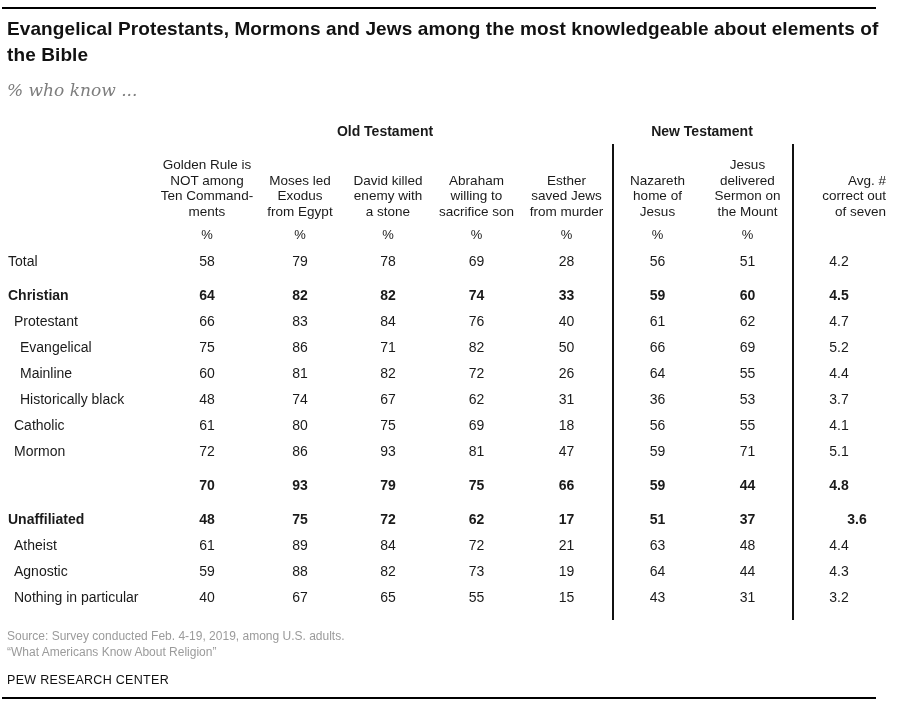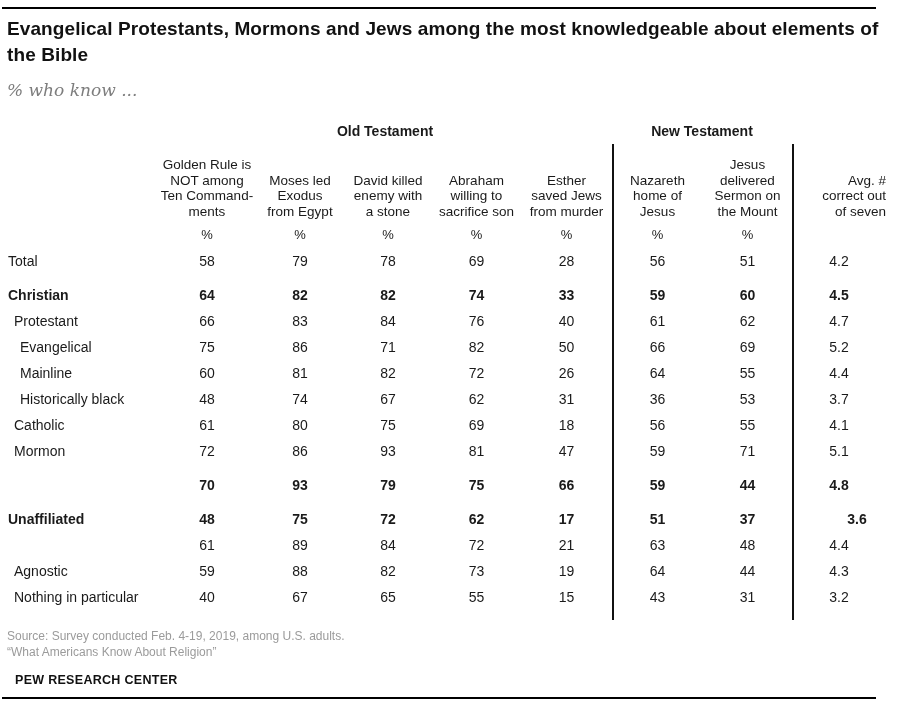--- a/index.html
+++ b/index.html
@@ -18,21 +18,21 @@
   .unit{font-size:13px;color:#222;}
   .rlabel{justify-content:flex-start;text-align:left;}
   .ind1{padding-left:6px;}
   .ind2{padding-left:12px;}
   .gap{padding-top:8px;font-weight:bold;}
   .squiggle{text-decoration-style:wavy;text-decoration-color:#e03a2f;text-decoration-thickness:1px;text-underline-offset:2.5px;}
   .vline{position:absolute;top:22px;bottom:0;width:1.5px;background:#111;}
   .vl1{left:604px;}
   .vl2{left:784px;}
   .source{margin:8px 0 0 7px;font-size:12px;line-height:16px;color:#9b9b9b;}
-  .brand{margin:13px 0 0 15px;font-size:12.5px;font-weight:700;letter-spacing:.3px;color:#111;}
+  .brand{margin:13px 0 0 7px;font-size:12.5px;font-weight:400;letter-spacing:.3px;color:#111;}
 </style>
 </head>
 <body>
 
 <div class="page">
   <div class="rule top"></div>
 
   <h1 class="title">Evangelical Protestants, Mormons and Jews among the most knowledgeable about elements of the Bible</h1>
   <div class="subtitle">% who know ...</div>
 
@@ -155,20 +155,21 @@
         <div class="vcell gap" style="grid-area: 12 / 9;">4.8</div>
         <div class="vcell rlabel ind0 gap" style="grid-area: 13 / 1;">Unaffiliated</div>
         <div class="vcell gap" style="grid-area: 13 / 2;">48</div>
         <div class="vcell gap" style="grid-area: 13 / 3;">75</div>
         <div class="vcell gap" style="grid-area: 13 / 4;">72</div>
         <div class="vcell gap" style="grid-area: 13 / 5;">62</div>
         <div class="vcell gap" style="grid-area: 13 / 6;">17</div>
         <div class="vcell gap" style="grid-area: 13 / 7;">51</div>
         <div class="vcell gap" style="grid-area: 13 / 8;">37</div>
         <div class="vcell gap" style="grid-area: 13 / 9; margin-left: 36px;">3.6</div>
+        <div class="vcell rlabel ind1" style="grid-area: 14 / 1;">Atheist</div>
         <div class="vcell" style="grid-area: 14 / 2;">61</div>
         <div class="vcell" style="grid-area: 14 / 3;">89</div>
         <div class="vcell" style="grid-area: 14 / 4;">84</div>
         <div class="vcell" style="grid-area: 14 / 5;">72</div>
         <div class="vcell" style="grid-area: 14 / 6;">21</div>
         <div class="vcell" style="grid-area: 14 / 7;">63</div>
         <div class="vcell" style="grid-area: 14 / 8;">48</div>
         <div class="vcell" style="grid-area: 14 / 9;">4.4</div>
         <div class="vcell rlabel ind1" style="grid-area: 15 / 1;">Agnostic</div>
         <div class="vcell" style="grid-area: 15 / 2;">59</div>

